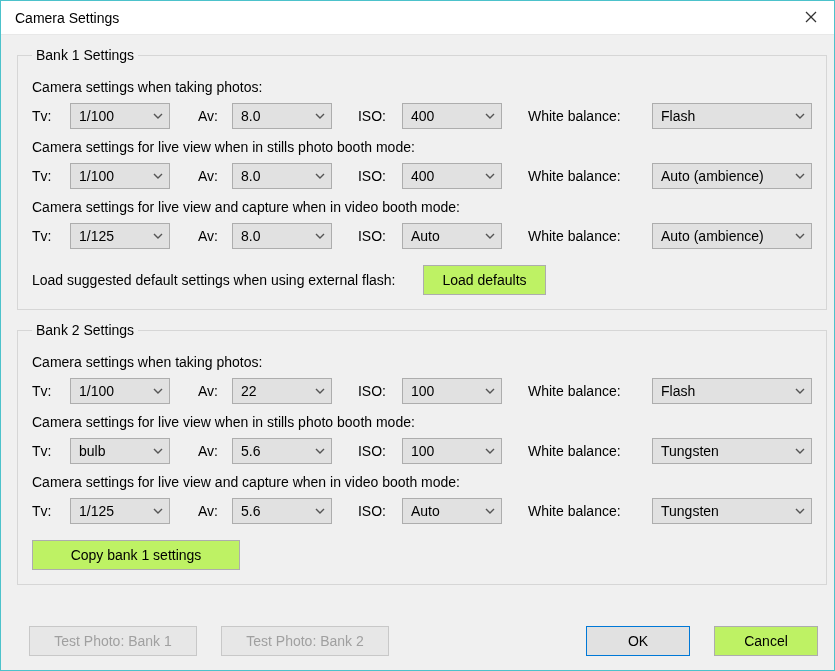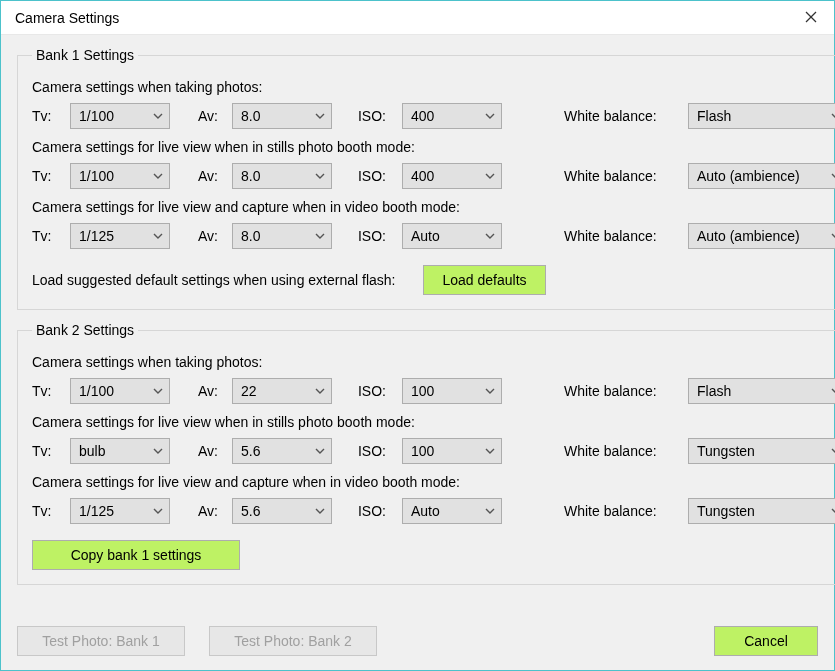--- a/index.html
+++ b/index.html
@@ -57,21 +57,21 @@
     display: flex;
     align-items: center;
     gap: 0;
   }
   .cell-tv-label { width: 38px; }
   .cell-tv { width: 100px; gap: 8px; }
   .cell-av-label { width: 62px; text-align: center; padding-left:14px;}
   .cell-av { width: 100px; }
   .cell-iso-label { width: 70px; text-align: center; padding-left:10px;}
   .cell-iso { width: 100px; }
-  .cell-wb-label { width: 150px; text-align: left; padding-left:26px;margin-left:36px;}
+  .cell-wb-label { width: 150px; text-align: left; padding-left:26px;}
   .cell-wb { width: 160px; }
   .combo {
     height: 26px;
     border: 1px solid #adadad;
     background: #e1e1e1;
     display: flex;
     align-items: center;
     justify-content: space-between;
     padding: 0 6px 0 8px;
     cursor: pointer;
@@ -97,21 +97,21 @@
   }
   .btn.wide { width: 208px; padding:0; }
   .btn.disabled {
     color: #a0a0a0;
     border-color: #c8c8c8;
     background: #e7e7e7;
     cursor: default;
   }
   .footer {
     position: absolute;
-    left: 16px; right: 16px; bottom: 14px;
+    left: 28px; right: 16px; bottom: 14px;
     display: flex;
     align-items: center;
     gap: 24px;
   }
   .footer .spacer { flex: 1; }
   .btn.ok {
     width: 104px;
     border: 1px solid #0078d7;
     background: #e1e1e1;
   }
@@ -399,17 +399,20 @@
   </div>
 
   <div class="footer">
     <div class="btn test disabled">
         <span>Test Photo: Bank 1</span>
       </div>
     <div class="btn test disabled">
         <span>Test Photo: Bank 2</span>
       </div>
     <div class="spacer"></div>
+    <div class="btn ok">
+        <span>OK</span>
+      </div>
     <div class="btn cancel">
         <span>Cancel</span>
       </div>
   </div>
 </div>
 
 </body></html>

